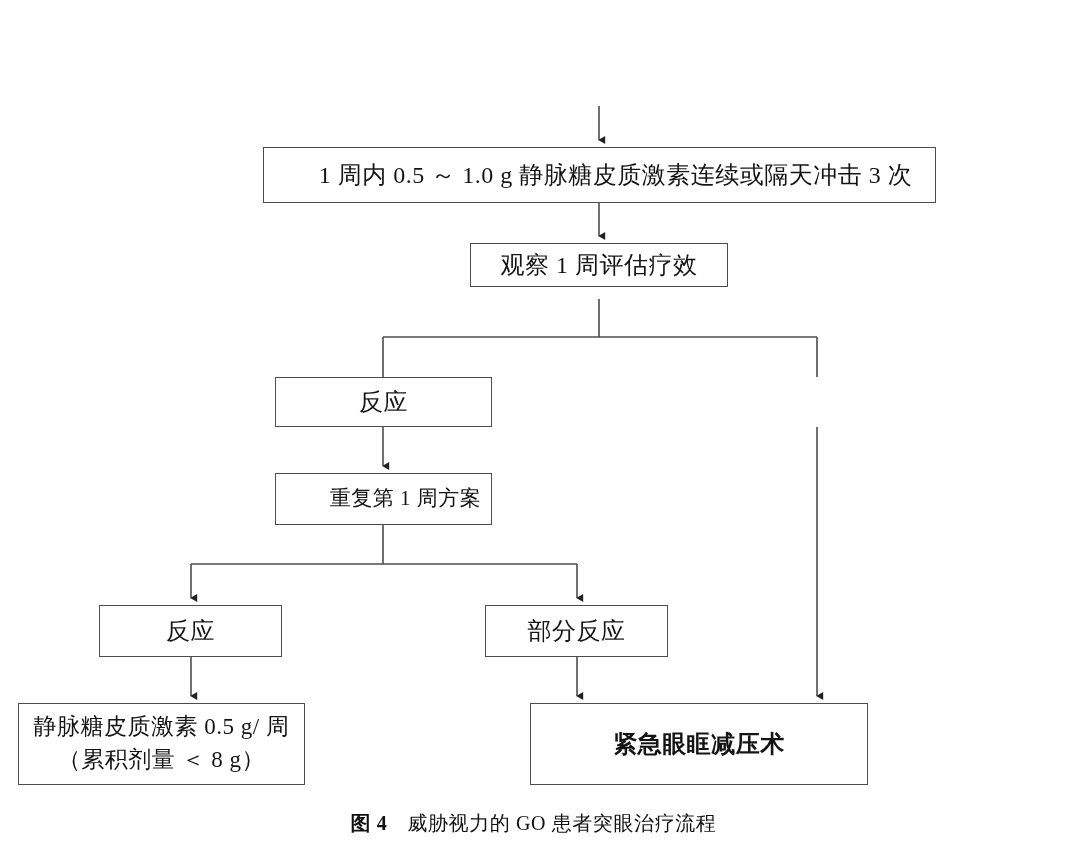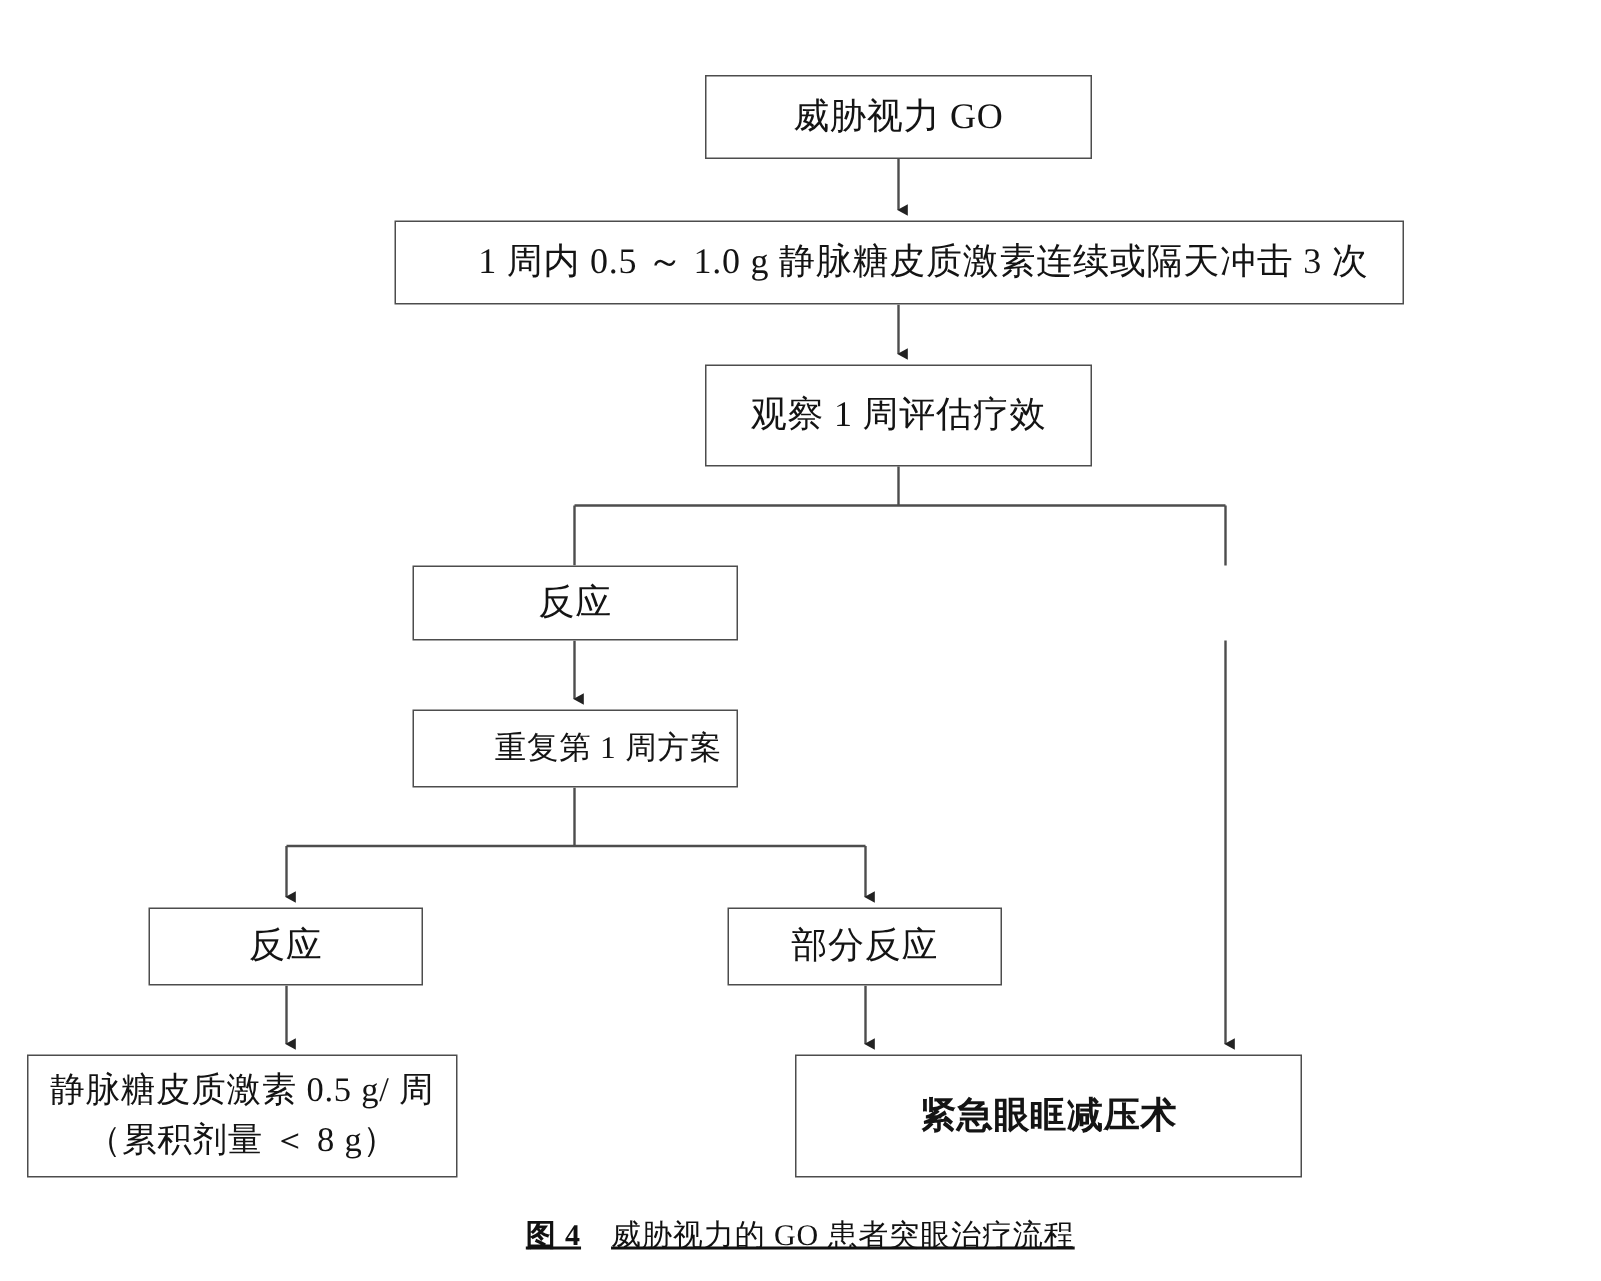--- a/index.html
+++ b/index.html
@@ -39,39 +39,38 @@
     line-height: 1.42;
     color: #141414;
     letter-spacing: 0.5px;
   }
   .node .txt {
     display: block;
     white-space: pre-line;
   }
   .n-root    { left: 470px; top: 50px;  width: 258px; height: 56px; font-size: 24px; }
   .n-pulse   { left: 263px; top: 147px; width: 673px; height: 56px; font-size: 24px; padding-left: 32px; }
-  .n-observe { left: 470px; top: 243px; width: 258px; height: 68px; font-size: 24px; }
+  .n-observe { left: 470px; top: 243px; width: 258px; height: 44px; font-size: 24px; }
   .n-resp1   { left: 275px; top: 377px; width: 217px; height: 50px; font-size: 24px; }
   .n-noresp  { left: 725px; top: 377px; width: 185px; height: 50px; font-size: 24px; }
   .n-repeat  { left: 275px; top: 473px; width: 217px; height: 52px; font-size: 21px; padding-left: 44px; }
   .n-resp2   { left: 99px;  top: 605px; width: 183px; height: 52px; font-size: 24px; }
   .n-partial { left: 485px; top: 605px; width: 183px; height: 52px; font-size: 24px; }
   .n-maint   { left: 18px;  top: 703px; width: 287px; height: 82px; font-size: 23px; }
   .n-decomp  { left: 530px; top: 703px; width: 338px; height: 82px; font-size: 24px; font-weight: bold; }
 
   .caption {
     position: absolute;
     left: 0;
     top: 810px;
     width: 1067px;
     text-align: center;
     font-size: 20px;
     color: #111111;
     letter-spacing: 0.6px;
-    text-decoration: underline;
   }
   .caption .cap-label {
     font-weight: bold;
   }
   .caption .cap-gap {
     display: inline-block;
     width: 20px;
   }
 </style>
 </head>
@@ -100,23 +99,20 @@
       <line x1="577" y1="564" x2="577" y2="598" marker-end="url(#arrowhead)"></line>
 
       <line x1="191" y1="657" x2="191" y2="696" marker-end="url(#arrowhead)"></line>
 
       <line x1="577" y1="657" x2="577" y2="696" marker-end="url(#arrowhead)"></line>
 
       <line x1="817" y1="427" x2="817" y2="696" marker-end="url(#arrowhead)"></line>
     </g>
   </svg>
 
-  <div class="node n-root">
-    <span class="txt">威胁视力 GO</span>
-  </div>
 
   <div class="node n-pulse">
     <span class="txt">1 周内 0.5 ～ 1.0 g 静脉糖皮质激素连续或隔天冲击 3 次</span>
   </div>
 
   <div class="node n-observe">
     <span class="txt">观察 1 周评估疗效</span>
   </div>
 
   <div class="node n-resp1">

